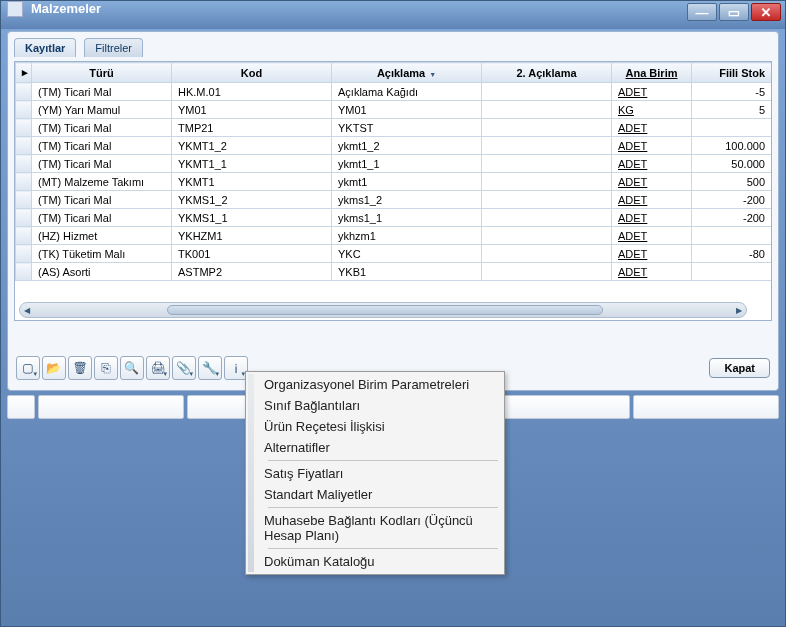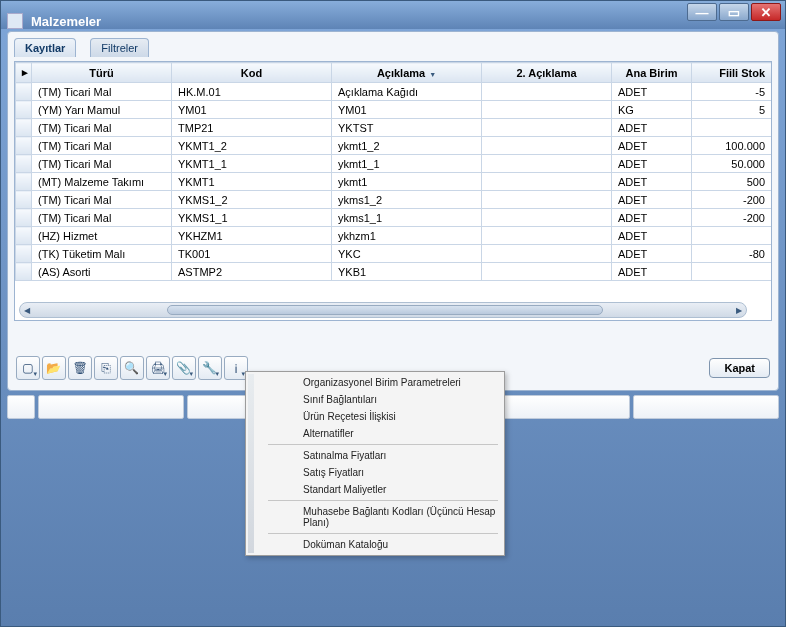--- a/index.html
+++ b/index.html
@@ -16,21 +16,21 @@
     width: 786px;
     height: 627px;
     background: linear-gradient(#7fa6d8, #5a7eae);
     border: 1px solid #3a5a7e;
     position: relative;
   }
   .titlebar {
     height: 28px;
     background: linear-gradient(#88aedb, #5e84b6);
     display: flex;
-    align-items: flex-end;
+    align-items: flex-start;
     padding: 0 6px;
     color: #fff;
     font-weight: bold;
     font-size: 13px;
     position: relative;
   }
   .titlebar .app-icon {
     width: 16px;
     height: 16px;
     background: #dfe9f5;
@@ -63,21 +63,21 @@
     left: 6px;
     right: 6px;
     height: 360px;
     background: #f3f6fa;
     border: 1px solid #9db4d1;
     border-radius: 4px;
     padding: 6px;
   }
   .tabs {
     display: flex;
-    gap: 14px;
+    gap: 8px;
     margin-bottom: 4px;
   }
   .tab {
     padding: 3px 10px;
     background: linear-gradient(#eef3f9, #d7e2ef);
     border: 1px solid #9db4d1;
     border-bottom: none;
     border-radius: 4px 4px 0 0;
     font-weight: bold;
     color: #123a66;
@@ -108,21 +108,21 @@
     font-weight: bold;
     text-align: center;
     height: 20px;
   }
   td { height: 18px; }
   .rhead { background: linear-gradient(#f6f9fd, #dbe5f1); width:16px; }
   .col-turu { width: 140px; margin-left: 8px; }
   .col-kod { width: 160px; }
   .col-acik { width: 150px; }
   .col-acik2 { width: 130px; }
-  .col-anabirim { width: 80px; }
+  .col-anabirim { width: 80px; text-decoration: underline; }
   .col-stok { width: 80px; text-align:right; }
   .hscroll {
     position: absolute;
     bottom: 2px;
     left: 4px;
     right: 24px;
     height: 16px;
     background: linear-gradient(#e9eef5, #d0dae6);
     border: 1px solid #aebfd2;
     border-radius: 8px;
@@ -213,23 +213,22 @@
     position:absolute;
     left:2px; top:2px; bottom:2px;
     width:6px;
     background: linear-gradient(#e8ecef, #d2d7de);
   }
   .popup-list {
     margin-left:10px;
   }
   .popup-item {
     padding: 3px 6px;
-    font-size: 10px;
+    font-size: 13px;
     color: #222;
-    margin-left: 39px;
   }
   .popup-sep {
     height: 1px;
     background: #c6c6c6;
     margin: 2px 4px 2px 10px;
   }
   .sort-arrow { font-size:7px; margin-left:4px; color:#3a5a7e; }
 </style>
 </head>
 <body>
@@ -416,21 +415,20 @@
   </div>
 
   <div class="popup">
     <div class="leftbar"></div>
     <div class="popup-list" id="popup-list">
         <div class="popup-item">Organizasyonel Birim Parametreleri</div>
         <div class="popup-item">Sınıf Bağlantıları</div>
         <div class="popup-item">Ürün Reçetesi İlişkisi</div>
         <div class="popup-item">Alternatifler</div>
         <div class="popup-sep"></div>
-        <div class="popup-item">Satınalma Fiyatları</div>
         <div class="popup-item">Satış Fiyatları</div>
         <div class="popup-item">Standart Maliyetler</div>
         <div class="popup-sep"></div>
         <div class="popup-item">Muhasebe Bağlantı Kodları (Üçüncü Hesap Planı)</div>
         <div class="popup-sep"></div>
         <div class="popup-item">Doküman Kataloğu</div>
       </div>
   </div>
 
 </div>

